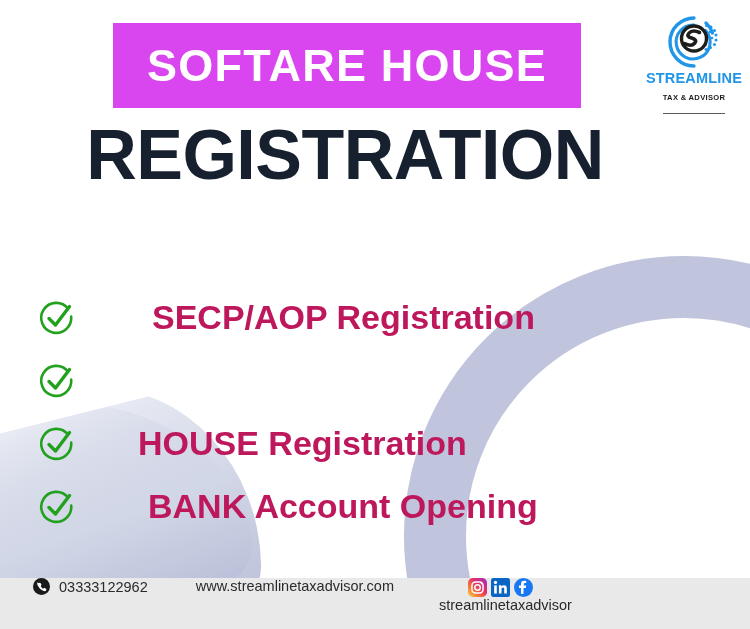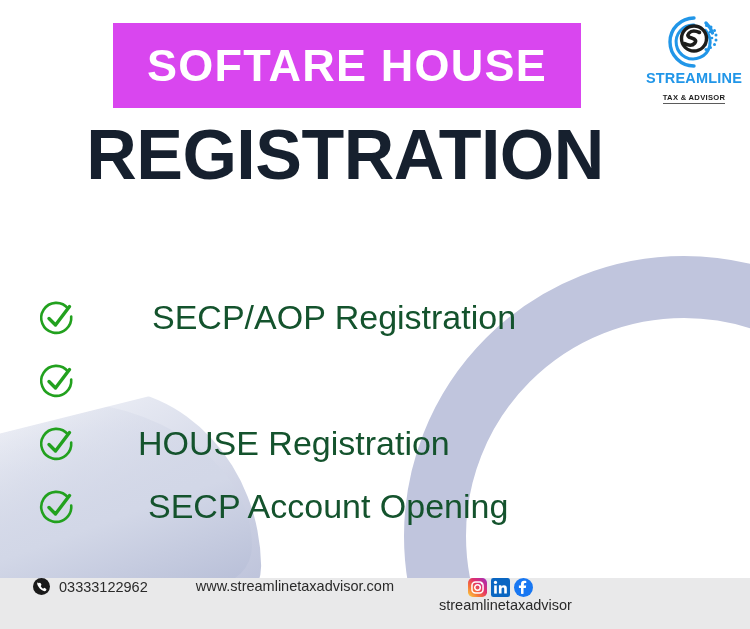--- a/index.html
+++ b/index.html
@@ -126,21 +126,21 @@
     margin-top: 1px;
     font-family: "Liberation Sans", sans-serif;
   }
   .logo-sub {
     color: #1c1c1c;
     font-size: 7.6px;
     font-weight: bold;
     letter-spacing: 0.3px;
     border-bottom: 1.4px solid #5b5b5b;
     display: inline-block;
-    padding-bottom: 1px;
+    padding-bottom: 11px;
     margin-top: 2px;
     font-family: "Liberation Sans", sans-serif;
   }
 
   
   .features {
     position: absolute;
     left: 38px;
     top: 286px;
     width: 620px;
@@ -149,23 +149,23 @@
     display: flex;
     align-items: center;
     height: 63px;
   }
   .check-icon {
     width: 38px;
     height: 38px;
     flex: 0 0 38px;
   }
   .feature-label {
-    color: #14532d;
+    color: #be185d;
     font-size: 34px;
-    font-weight: normal;
+    font-weight: bold;
     font-family: "Liberation Sans", sans-serif;
     white-space: nowrap;
   }
   .feature-row.r0 .feature-label { margin-left: 76px; }
   .feature-row.r1 .feature-label { margin-left: 76px; }
   .feature-row.r2 .feature-label { margin-left: 62px; }
   .feature-row.r3 .feature-label { margin-left: 72px; }
 
   
   .footer {
@@ -275,21 +275,21 @@
       <span class="feature-label">HOUSE Registration</span>
     </div>
 
     <div class="feature-row r3">
       <span class="check-icon">
         <svg viewBox="0 0 38 38" xmlns="http://www.w3.org/2000/svg">
           <path d="M30 9.5 A15 15 0 1 0 33.2 17.5" fill="none" stroke="#22a11e" stroke-width="2.6" stroke-linecap="round"></path>
           <path d="M11 19.5 L17.5 26 L31.5 7.5" fill="none" stroke="#22a11e" stroke-width="3.4" stroke-linecap="round" stroke-linejoin="round"></path>
         </svg>
       </span>
-      <span class="feature-label">SECP Account Opening</span>
+      <span class="feature-label">BANK Account Opening</span>
     </div>
 
   </div>
 
   <div class="footer">
 
     <div class="footer-item foot-phone">
       <span class="phone-icon">
         <svg viewBox="0 0 17 17" xmlns="http://www.w3.org/2000/svg">
           <circle cx="8.5" cy="8.5" r="8.5" fill="#1a1a1a"></circle>

